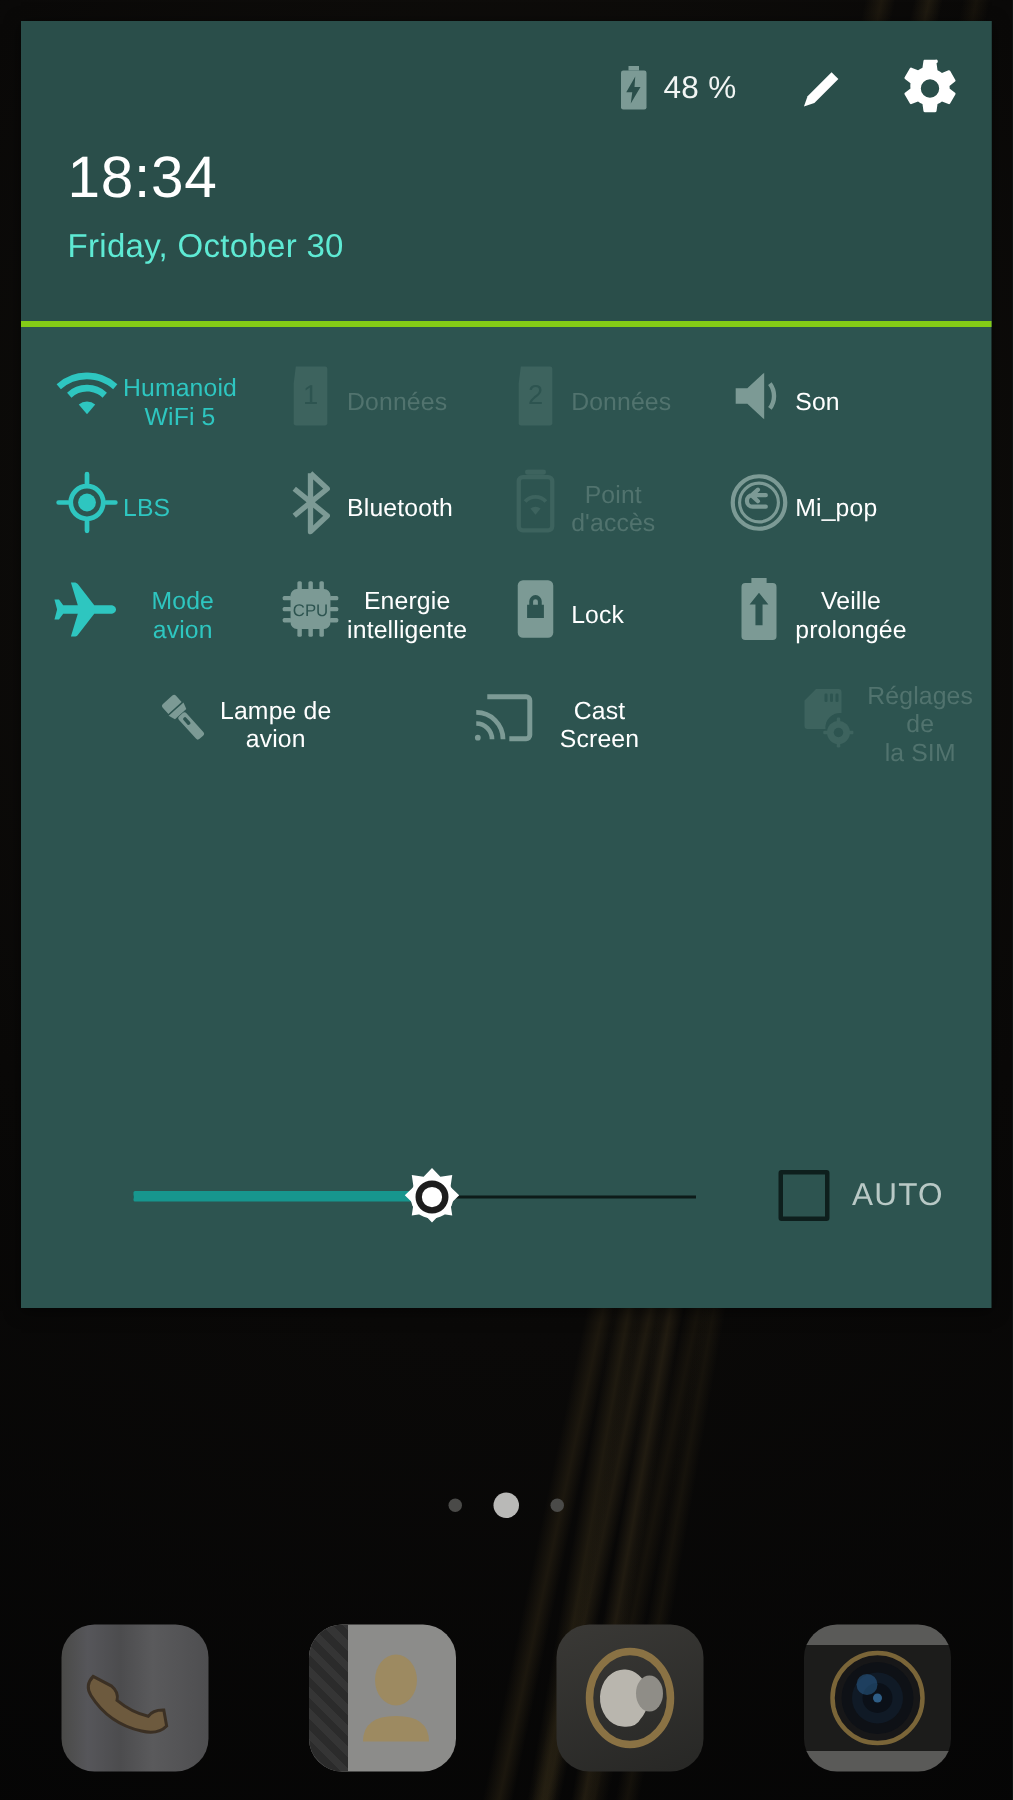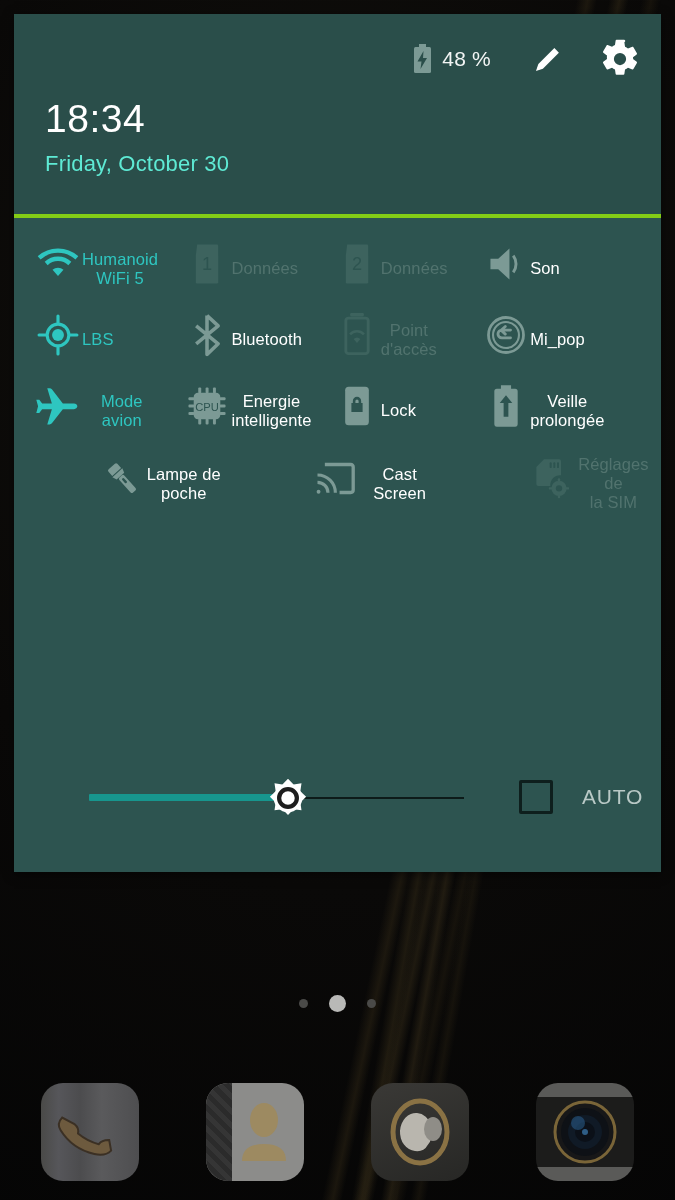--- a/index.html
+++ b/index.html
@@ -120,21 +120,21 @@
   #slider-track-fill {
     position: absolute; left: 0; top: 16px;
     width: 53%; height: 7px; background: #17968e; border-radius: 1px;
   }
   #slider-thumb {
     position: absolute; left: 53%; top: 20px;
     width: 54px; height: 54px; margin-left: -27px; margin-top: -27px;
   }
   #auto-box {
     position: absolute; left: 505px; top: 22px;
-    display: flex; align-items: center; gap: 29px;
+    display: flex; align-items: center; gap: 15px;
   }
   #auto-check {
     width: 34px; height: 34px;
     border: 3px solid #0e1f1d; border-radius: 2px;
     background: transparent;
   }
   #auto-label { color: #b9c9c6; font-size: 21px; letter-spacing: .8px; }
 
   
   #page-dots {
@@ -370,21 +370,21 @@
             <svg width="42" height="42" viewBox="0 0 24 24" fill="currentColor">
               <g transform="rotate(-42 12 12)">
                 <path d="M9.6 2.4 h4.8 a1 1 0 0 1 1 1 v3.2 h-6.8 V3.4 a1 1 0 0 1 1 -1z"></path>
                 <path d="M8.2 7.2 h7.6 l-.9 2.6 H9.1 Z"></path>
                 <rect x="10.1" y="10" width="3.8" height="11.6" rx="1"></rect>
                 <rect x="11.3" y="11.6" width="1.4" height="3.4" rx=".6" fill="#2d5450"></rect>
               </g>
             </svg>
           </div>
           <div class="tile-label">
-            <span>Lampe de</span><br><span>poche</span>
+            <span>Lampe de</span><br><span>avion</span>
           </div>
         </div>
 
         <div class="tile-halfspacer"></div>
 
         <div class="tile off">
           <div class="tile-icon">
             <svg width="42" height="38" viewBox="0 0 24 21" fill="none" stroke="currentColor" stroke-width="1.9">
               <path d="M6.2 2.2 H21 a1.4 1.4 0 0 1 1.4 1.4 v13.2 a1.4 1.4 0 0 1 -1.4 1.4 h-6.4"></path>
               <path d="M2 12.4 a6 6 0 0 1 6 6" stroke-width="1.8"></path>

